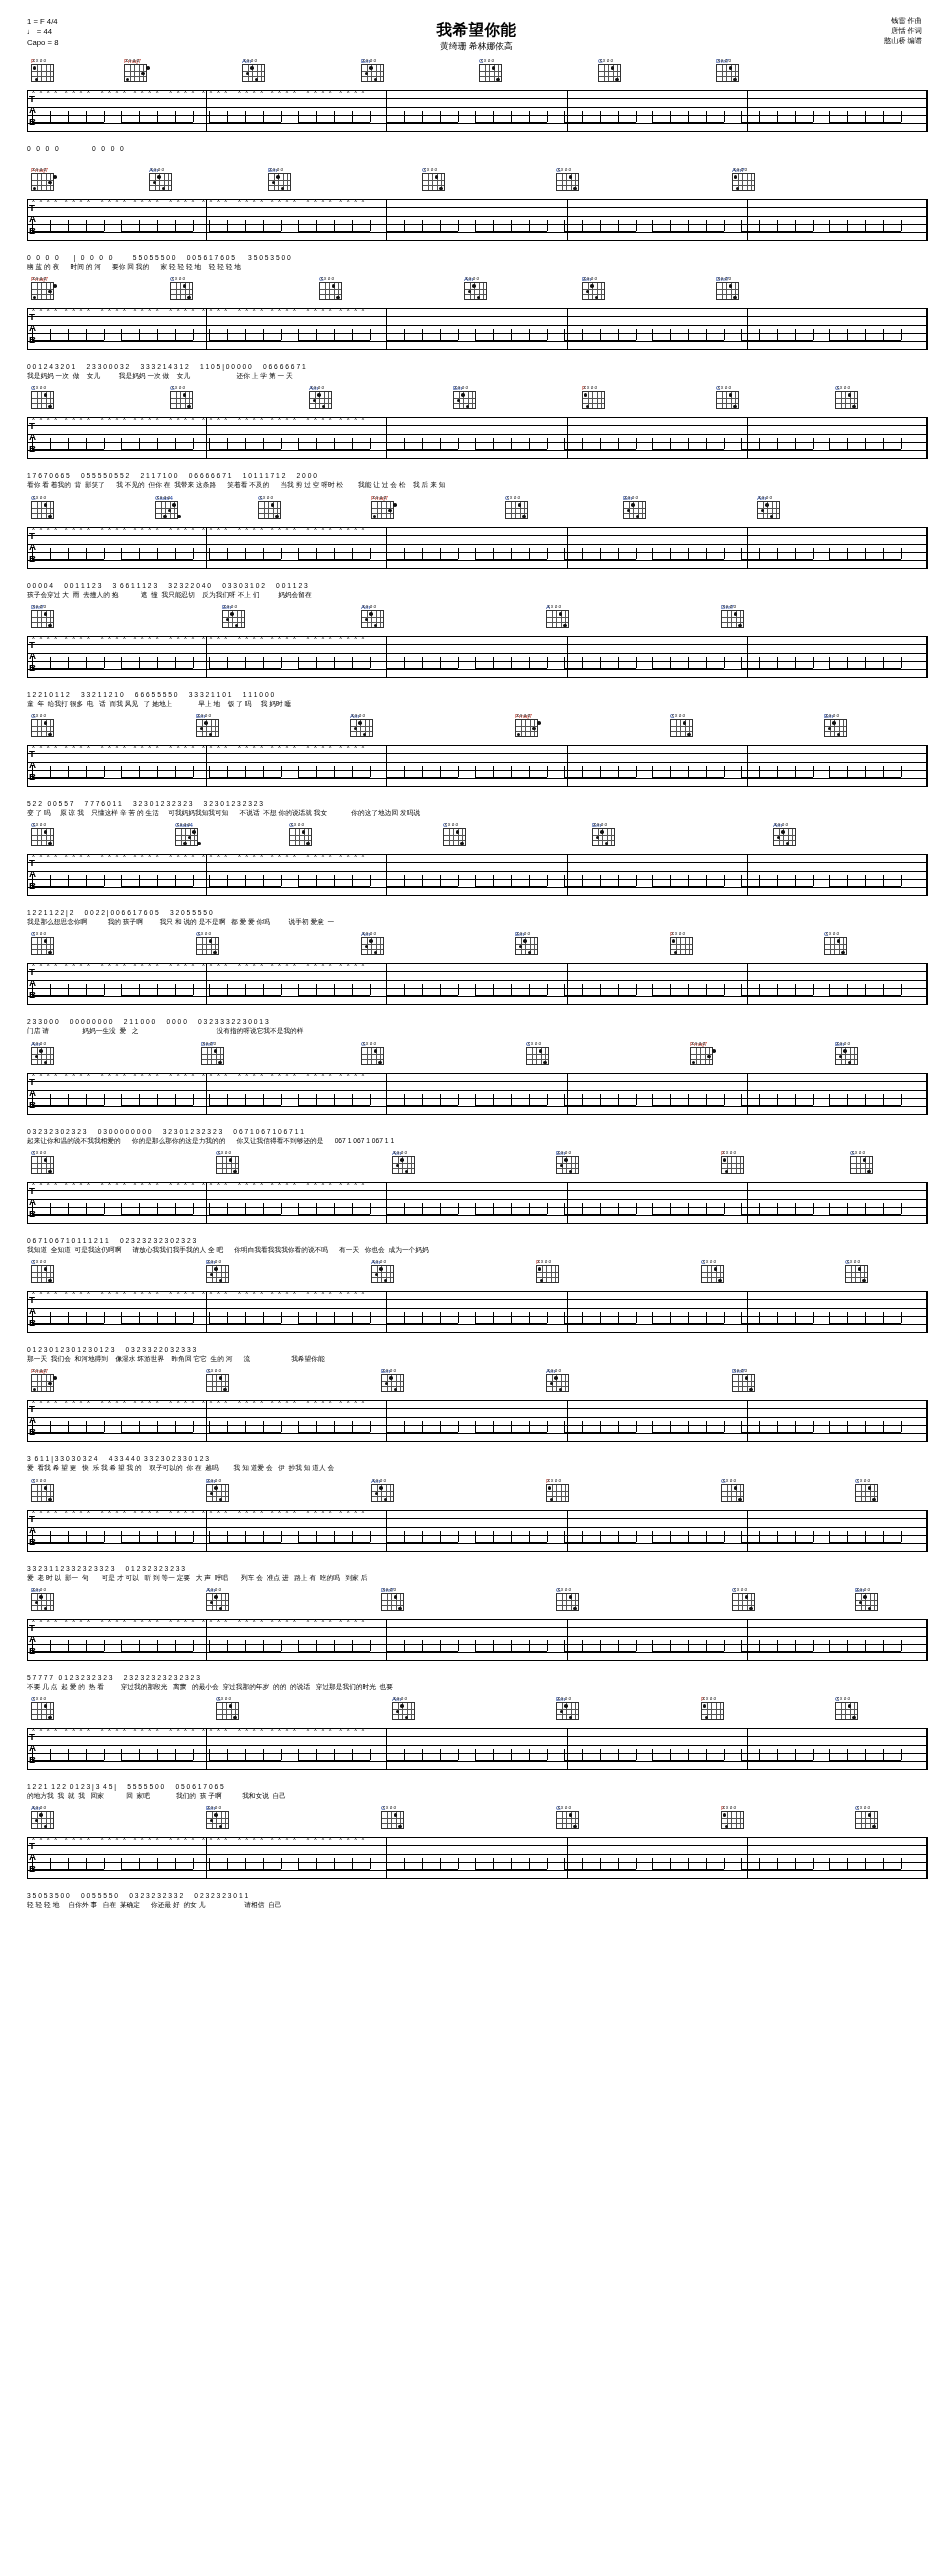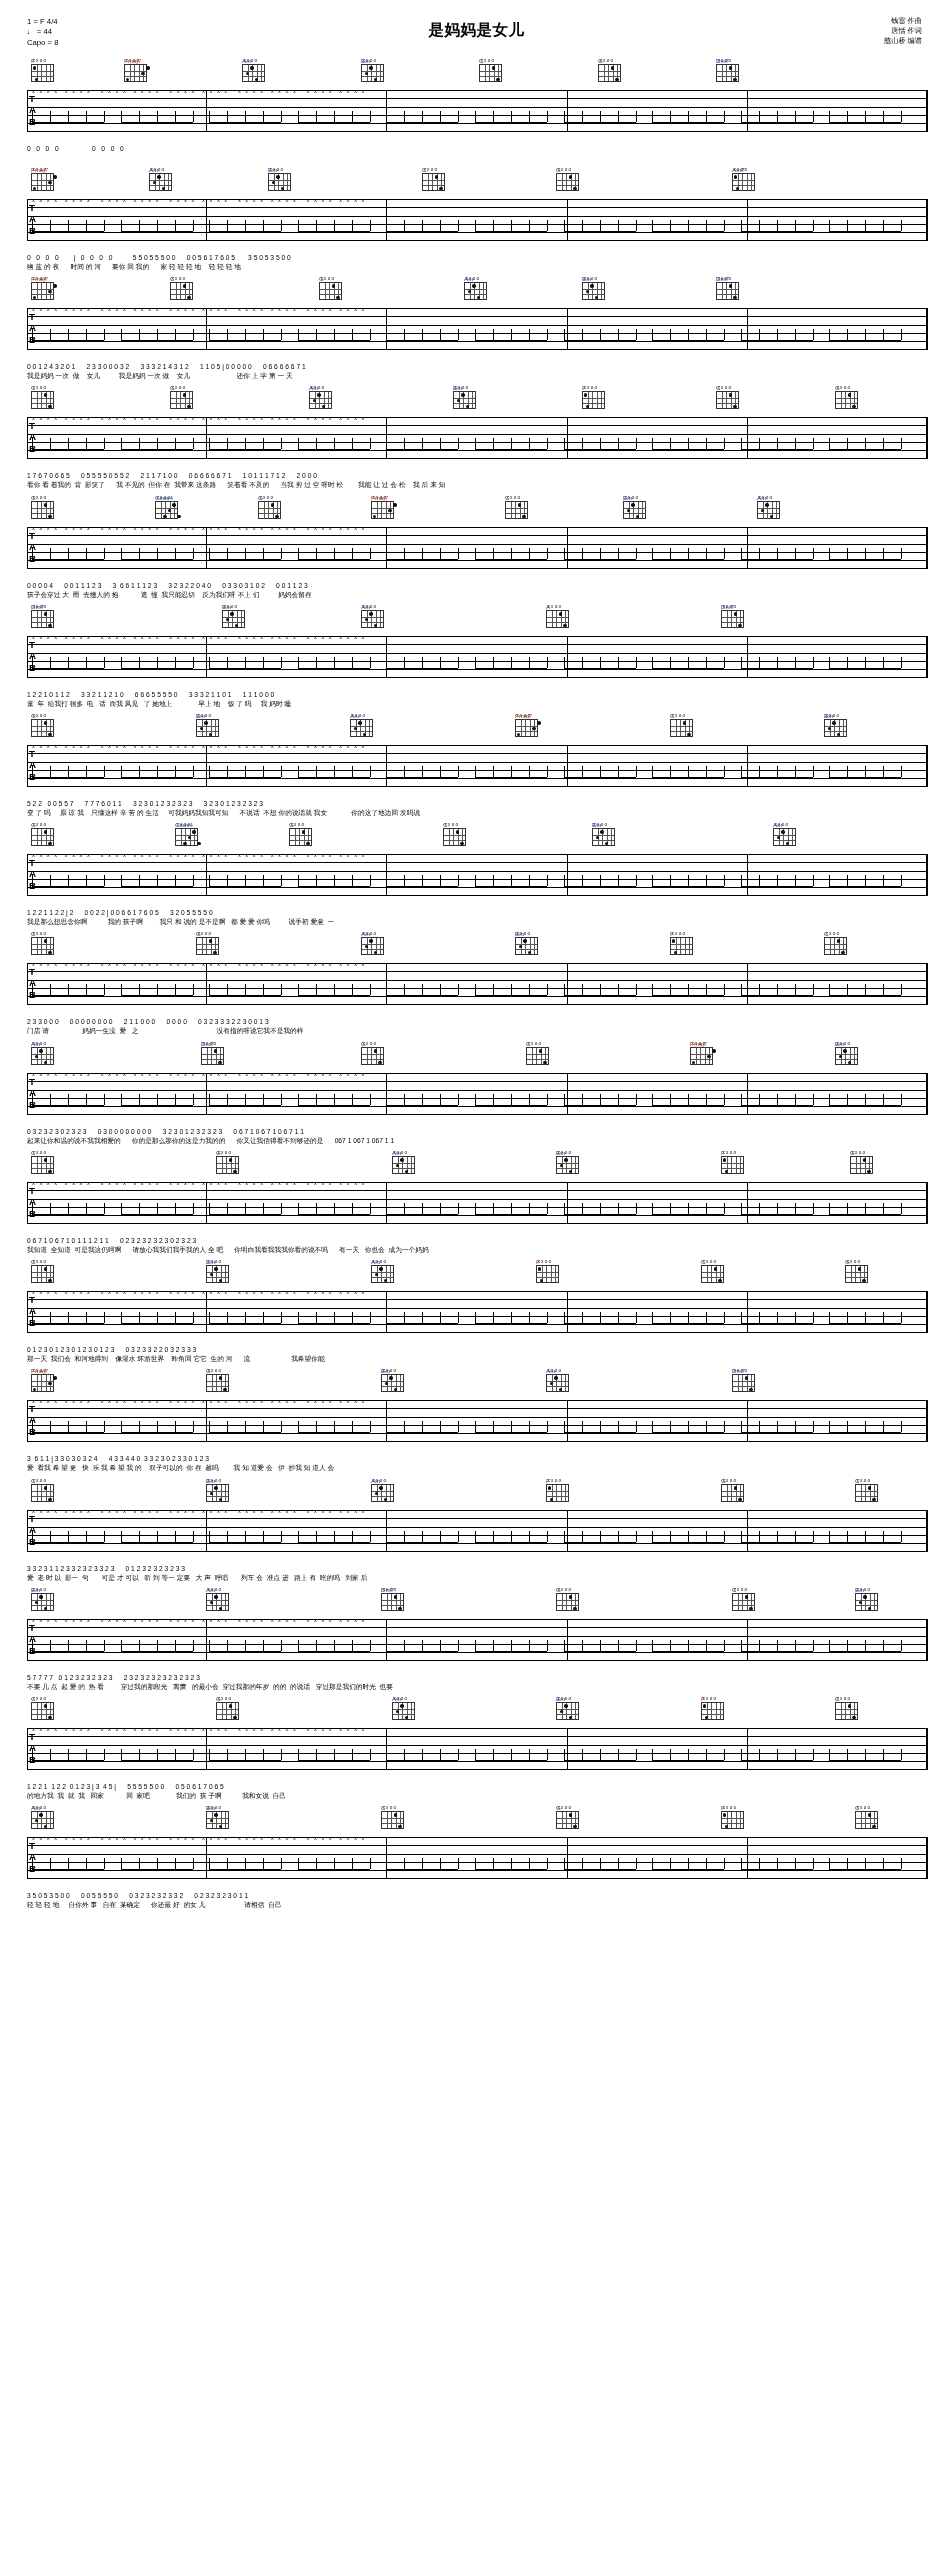--- a/index.html
+++ b/index.html
@@ -192,21 +192,22 @@
 </head>
 <body>
 
 <div class="page">
 
   <div class="meta-left">
     <div>1 = F 4/4</div>
     <div>♩ = 44</div>
     <div>Capo = 8</div>
   </div>
-  <div class="title">是妈妈是女儿</div>
+  <div class="title">我希望你能</div>
+  <div class="subtitle">黄绮珊 希林娜依高</div>
   <div class="meta-right">
     <div>钱雷 作曲</div>
     <div>唐恬 作词</div>
     <div>憨山桥 编谱</div>
   </div>
 
   <div id="systems-container">
       <div class="system" style="top: 57px;">
         <div class="chordrow">
           <div class="chordbox" style="left: 31px;">

